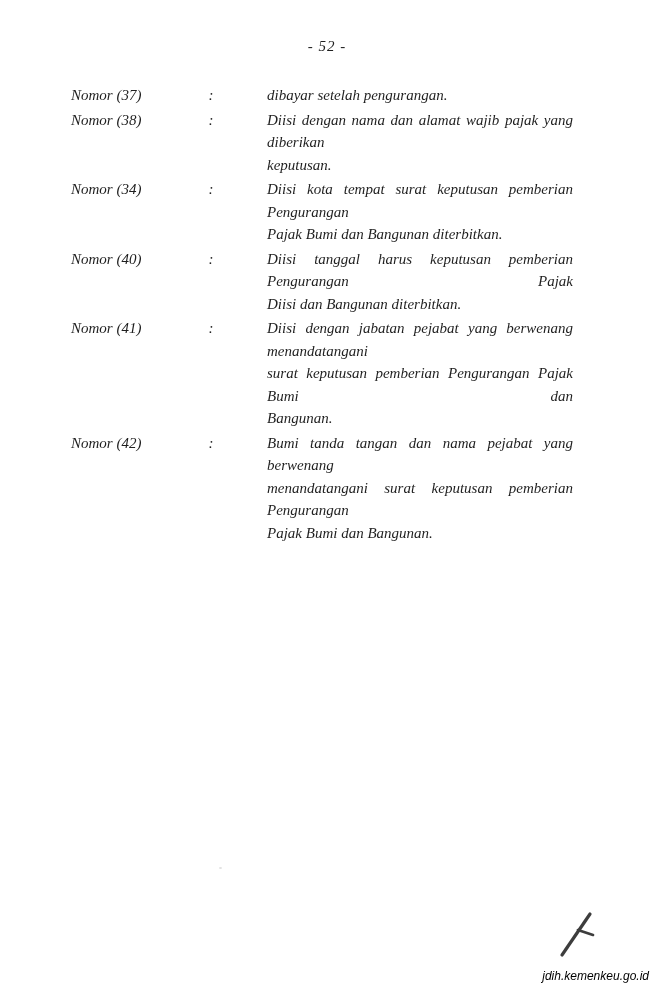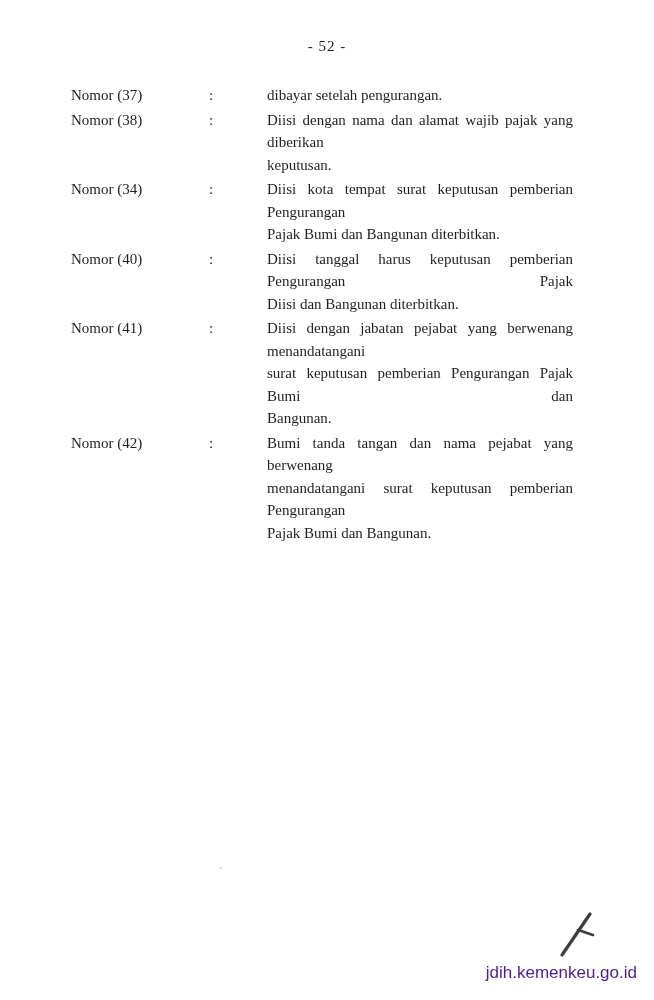--- a/index.html
+++ b/index.html
@@ -8,20 +8,21 @@
     background: #ffffff;
   }
   .page {
     position: relative;
     width: 654px;
     height: 996px;
     background: #ffffff;
     font-family: "Liberation Serif", "DejaVu Serif", serif;
     color: #1f1f1f;
     overflow: hidden;
+    font-style: italic;
   }
   .page-number {
     position: absolute;
     top: 38px;
     left: 0;
     width: 100%;
     text-align: center;
     font-size: 15px;
     letter-spacing: 1px;
   }
@@ -61,25 +62,25 @@
   }
   .pen-mark {
     position: absolute;
     left: 552px;
     top: 906px;
     width: 46px;
     height: 56px;
   }
   .footer-link {
     position: absolute;
-    right: 17px;
+    right: 5px;
     bottom: 13px;
     font-family: "Liberation Sans", "DejaVu Sans", sans-serif;
-    font-size: 17px;
-    color: #4c1d95;
+    font-size: 12px;
+    color: #000000;
     text-decoration: none;
     cursor: pointer;
   }
   .artifact-dot {
     position: absolute;
     left: 219px;
     top: 867px;
     width: 3px;
     height: 2px;
     background: #bdbdbd;

